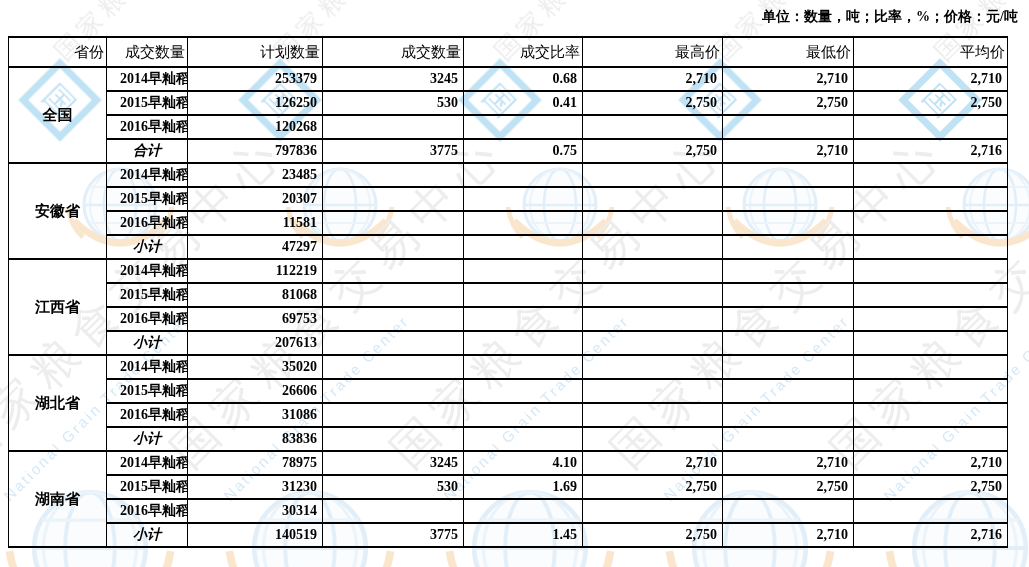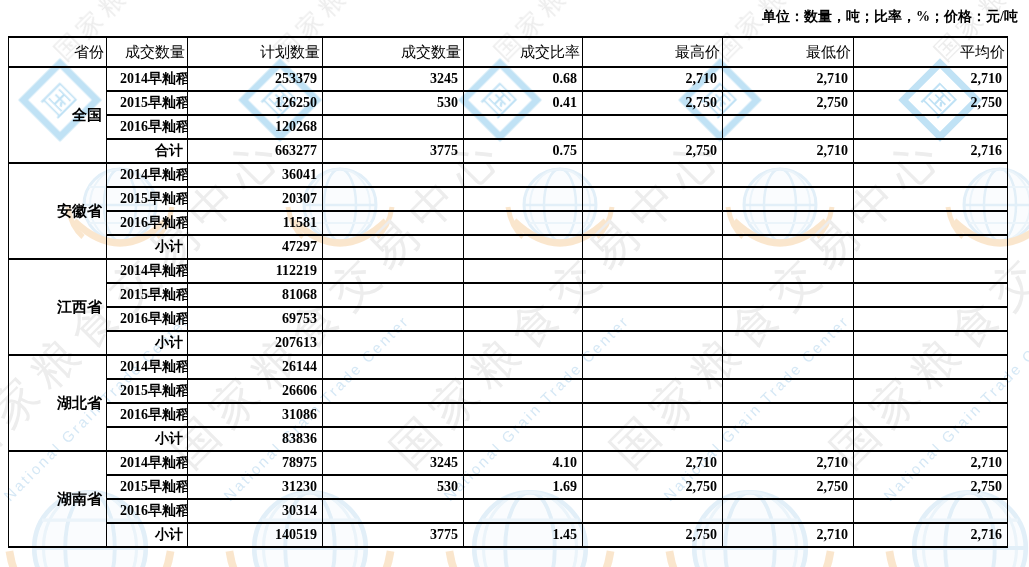--- a/index.html
+++ b/index.html
@@ -18,22 +18,22 @@
     position:absolute;left:8px;top:36px;width:999px;z-index:1;
     border-collapse:collapse;table-layout:fixed;background:transparent;
   }
   th,td{
     border:2px solid #000;border-left-width:1px;border-right-width:1px;
     overflow:hidden;white-space:nowrap;
   }
   th{height:28px;font-size:15px;font-weight:normal;text-align:right;padding:0 2px;}
   td{height:22px;font-size:14px;font-weight:bold;padding:0 4px;line-height:22px;}
   td.year{text-align:center;padding-left:13px;}
-  td.total{text-align:right;}
-  td.province{text-align:right;font-size:15px;}
+  td.total{text-align:center;font-style:italic;}
+  td.province{text-align:center;font-size:15px;}
   td.num{text-align:right;padding-right:5px;}
   .wm-en{font-family:"Liberation Sans",sans-serif;}
 </style>
 </head>
 <body>
 
 <svg class="watermark" viewBox="0 0 1029 567" xmlns="http://www.w3.org/2000/svg" aria-hidden="true">
   <defs>
     <g id="wm-emblem">
       <circle r="36" fill="#eaf4fb" fill-opacity="0.5" stroke="#b9d8ee" stroke-width="3"></circle>
@@ -142,31 +142,31 @@
         <td class="year">2016早籼稻</td>
         <td class="num">120268</td>
         <td class="num"></td>
         <td class="num"></td>
         <td class="num"></td>
         <td class="num"></td>
         <td class="num"></td>
       </tr>
       <tr>
         <td class="total">合计</td>
-        <td class="num">663277</td>
+        <td class="num">797836</td>
         <td class="num">3775</td>
         <td class="num">0.75</td>
         <td class="num">2,750</td>
         <td class="num">2,710</td>
         <td class="num">2,716</td>
       </tr>
       <tr>
         <td rowspan="4" class="province">安徽省</td>
         <td class="year">2014早籼稻</td>
-        <td class="num">36041</td>
+        <td class="num">23485</td>
         <td class="num"></td>
         <td class="num"></td>
         <td class="num"></td>
         <td class="num"></td>
         <td class="num"></td>
       </tr>
       <tr>
         <td class="year">2015早籼稻</td>
         <td class="num">20307</td>
         <td class="num"></td>
@@ -226,21 +226,21 @@
         <td class="num">207613</td>
         <td class="num"></td>
         <td class="num"></td>
         <td class="num"></td>
         <td class="num"></td>
         <td class="num"></td>
       </tr>
       <tr>
         <td rowspan="4" class="province">湖北省</td>
         <td class="year">2014早籼稻</td>
-        <td class="num">26144</td>
+        <td class="num">35020</td>
         <td class="num"></td>
         <td class="num"></td>
         <td class="num"></td>
         <td class="num"></td>
         <td class="num"></td>
       </tr>
       <tr>
         <td class="year">2015早籼稻</td>
         <td class="num">26606</td>
         <td class="num"></td>

